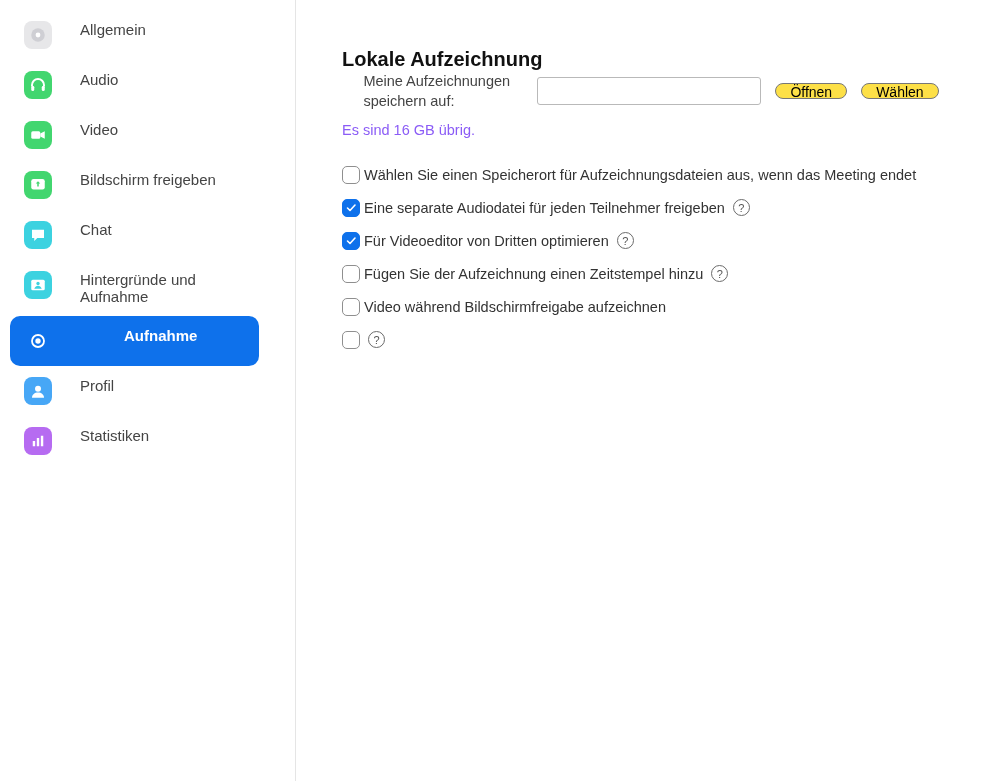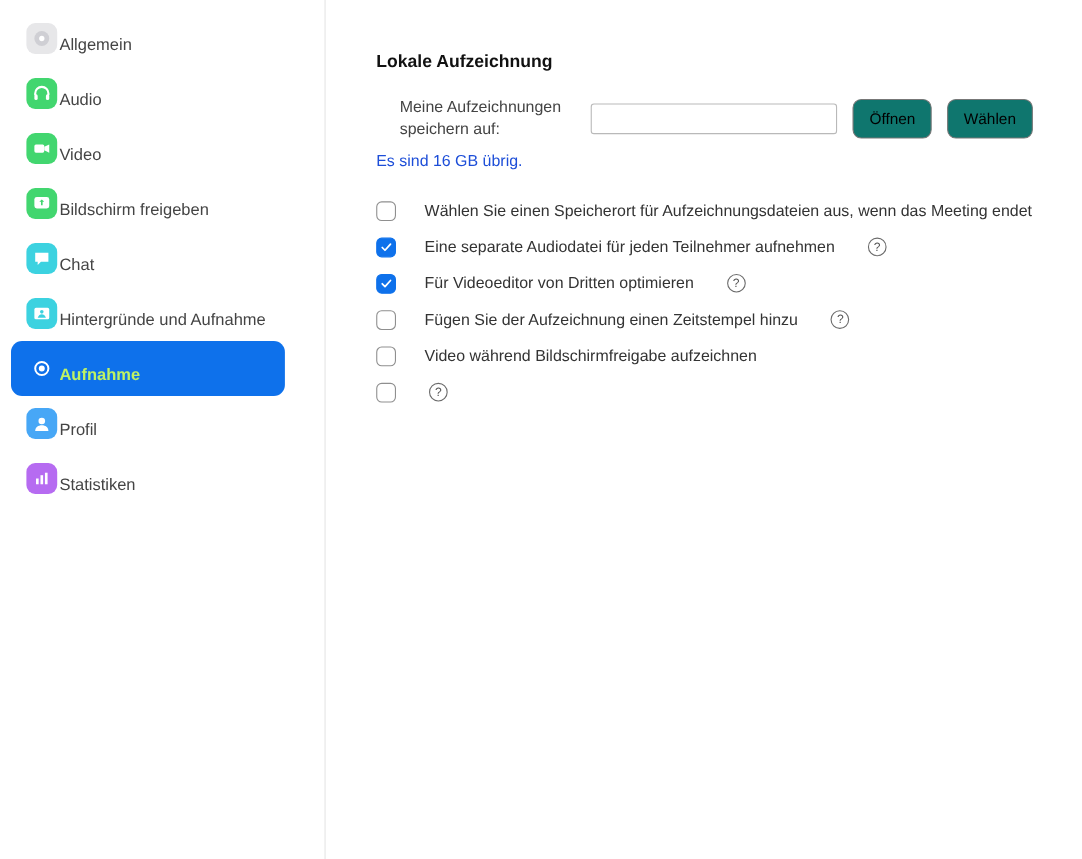--- a/index.html
+++ b/index.html
@@ -1,31 +1,31 @@
 <!DOCTYPE html>
 <html><head>
   <meta charset="utf-8">
   <style>
     * { box-sizing: border-box; margin: 0; padding: 0; font-family: -apple-system, BlinkMacSystemFont, "Segoe UI", Helvetica, Arial, sans-serif; }
     body { display: flex; width: 984px; height: 781px; background: #fff; color: #222; }
     .sidebar { width: 296px; border-right: 1px solid #e5e5e5; padding: 10px 0 10px 10px; }
-    .nav-item { display: flex; align-items: flex-end; gap: 2px; padding: 11px 14px; border-radius: 10px; cursor: pointer; margin-right: 36px; }
+    .nav-item { display: flex; align-items: flex-start; gap: 28px; padding: 11px 14px; border-radius: 10px; cursor: pointer; margin-right: 36px; }
     .nav-item.active { background: #0e71eb; }
-    .nav-item.active .nav-label { color: #bef264; font-weight: 600; }
+    .nav-item.active .nav-label { color: #ffffff; font-weight: 600; margin-left: 44px; }
     .nav-icon { width: 28px; height: 28px; border-radius: 8px; display: flex; align-items: center; justify-content: center; flex-shrink: 0; }
     .nav-label { font-size: 15px; color: #444; }
     .content { flex: 1; padding: 48px 24px 24px 46px; }
-    .section-title { font-size: 16px; font-weight: 700; color: #111; margin-bottom: 22px; }
+    .section-title { font-size: 20px; font-weight: 700; color: #111; }
     .field-row { display: flex; align-items: center; gap: 14px; margin-bottom: 10px; justify-content: center; }
     .field-label { font-size: 14.5px; color: #444; width: 160px; line-height: 1.4; }
     .path-input { width: 224px; height: 28px; border: 1px solid #b9b9b9; border-radius: 3px; padding: 0 6px; font-size: 13px; background: #fff; }
-    .btn { height: 36px; padding: 0 14px; border: 1px solid #777; border-radius: 8px; background: #0f766e; font-size: 14px; cursor: pointer; }
-    .storage-text { font-size: 14.5px; color: #1d4ed8; margin-bottom: 28px; }
+    .btn { height: 16px; padding: 0 14px; border: 1px solid #777; border-radius: 8px; background: #fde047; font-size: 14px; cursor: pointer; }
+    .storage-text { font-size: 14.5px; color: #8b5cf6; margin-bottom: 28px; }
     .checklist { display: flex; flex-direction: column; gap: 15px; }
-    .check-row { display: flex; align-items: center; gap: 26px; }
+    .check-row { display: flex; align-items: center; gap: 4px; }
     .checkbox { width: 18px; height: 18px; border: 1.6px solid #8f8f8f; border-radius: 5px; display: flex; align-items: center; justify-content: center; cursor: pointer; flex-shrink: 0; }
     .checkbox.checked { background: #0e71eb; border-color: #0e71eb; }
     .check-label { font-size: 14.5px; color: #333; }
     .help-icon { width: 17px; height: 17px; border: 1.4px solid #6b6b6b; border-radius: 50%; display: flex; align-items: center; justify-content: center; font-size: 11px; color: #555; margin-left: 4px; cursor: pointer; }
   </style>
 </head>
 <body>
 
 <div class="sidebar" id="sidebar">
     <div class="nav-item">
@@ -126,21 +126,21 @@
       <div class="check-row">
         <div class="checkbox"></div>
         <span class="check-label">Wählen Sie einen Speicherort für Aufzeichnungsdateien aus, wenn das Meeting endet</span>
       </div>
       <div class="check-row">
         <div class="checkbox checked">
           <svg width="12" height="12" viewBox="0 0 24 24">
             <path d="M5 12l5 5L20 6" fill="none" stroke="#fff" stroke-width="3.2" stroke-linecap="round" stroke-linejoin="round"></path>
           </svg>
         </div>
-        <span class="check-label">Eine separate Audiodatei für jeden Teilnehmer aufnehmen</span>
+        <span class="check-label">Eine separate Audiodatei für jeden Teilnehmer freigeben</span>
         <span class="help-icon">?</span>
       </div>
       <div class="check-row">
         <div class="checkbox checked">
           <svg width="12" height="12" viewBox="0 0 24 24">
             <path d="M5 12l5 5L20 6" fill="none" stroke="#fff" stroke-width="3.2" stroke-linecap="round" stroke-linejoin="round"></path>
           </svg>
         </div>
         <span class="check-label">Für Videoeditor von Dritten optimieren</span>
         <span class="help-icon">?</span>

